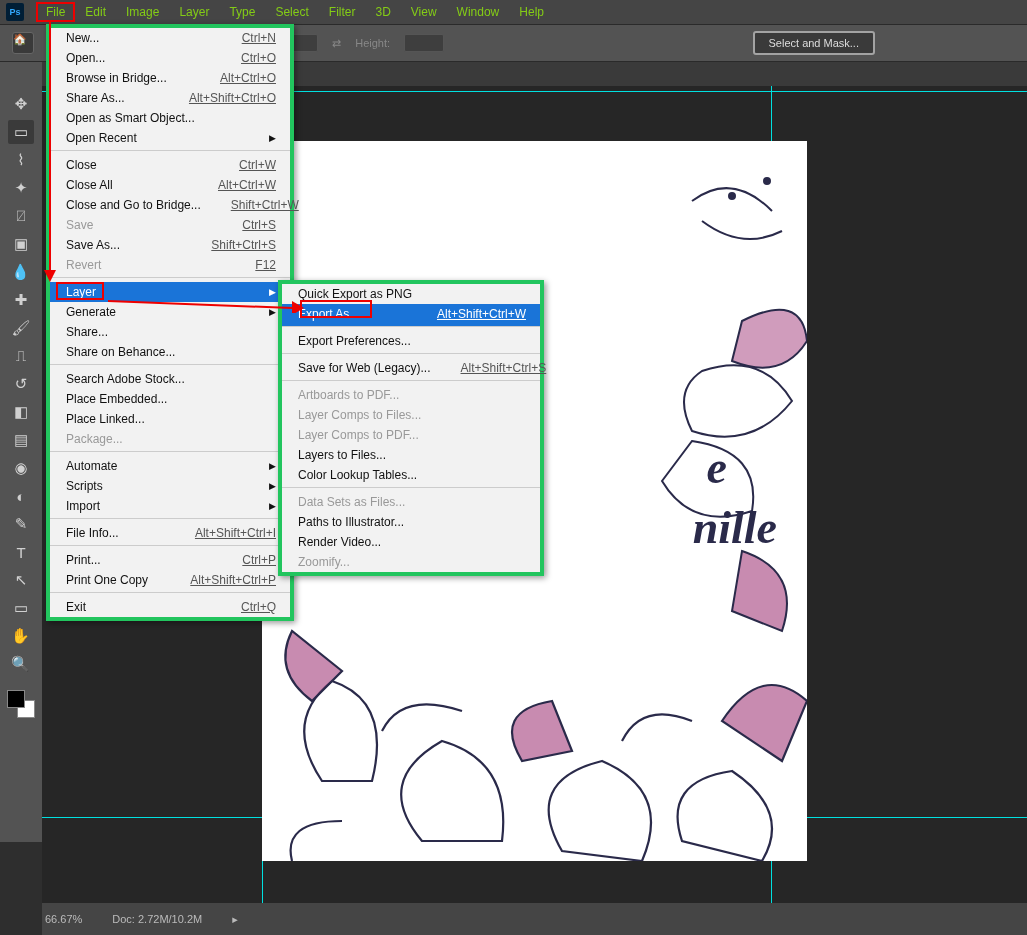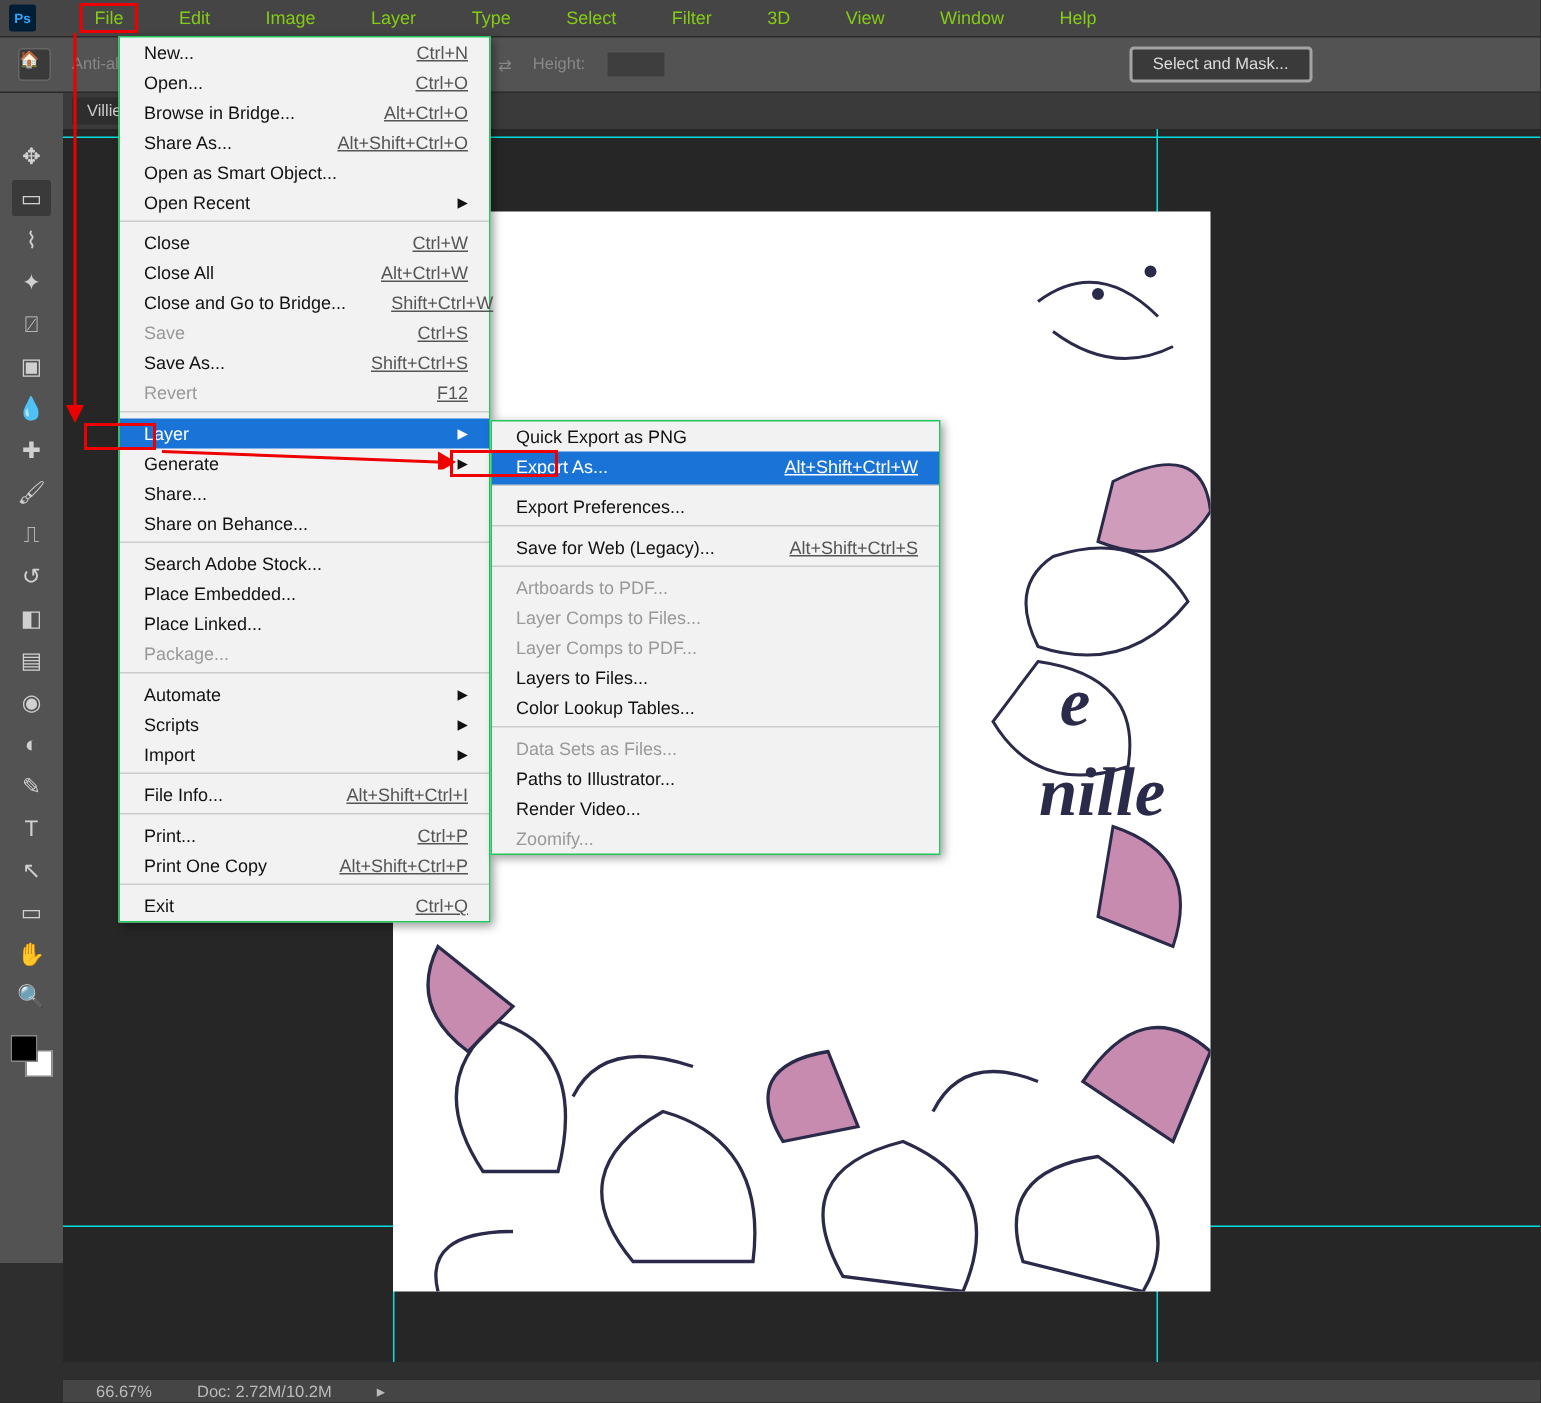--- a/index.html
+++ b/index.html
@@ -1,18 +1,18 @@
 <!DOCTYPE html>
 <html><head>
 <meta charset="utf-8">
 <style>
   * { margin:0; padding:0; box-sizing:border-box; font-family:'Segoe UI',Tahoma,sans-serif; }
   body { background:#2e2e2e; color:#ccc; width:1027px; height:935px; overflow:hidden; position:relative; font-size:12px; }
   
-  .menubar { height:24px; background:#454545; display:flex; align-items:center; padding-left:6px;gap:17px; }
+  .menubar { height:24px; background:#454545; display:flex; align-items:center; padding-left:6px; }
   .ps-logo { width:18px; height:18px; background:#001e36; color:#31a8ff; font-size:9px; font-weight:bold; display:flex; align-items:center; justify-content:center; border-radius:2px; margin-right:12px; }
   .menubar-item { padding:3px 10px; cursor:default; color:#84cc16; }
   .menu-hi { border:2px solid #e00; padding:1px 8px; }
   
   .optionbar { height:38px; background:#535353; display:flex; align-items:center; gap:14px; padding:0 12px; color:#aaa; font-size:11px; border-top:1px solid #2a2a2a; border-bottom:1px solid #2a2a2a;}
   .opt-icon { width:22px; height:22px; background:#3a3a3a; border:1px solid #666; border-radius:3px;}
   .opt-select { background:#3a3a3a; border:1px solid #666; color:#ddd; padding:2px 18px 2px 6px; border-radius:3px; font-size:11px;}
   .opt-field { width:40px; height:18px; background:#3e3e3e; border:1px solid #555; border-radius:2px;}
   .opt-btn { background:#3a3a3a; border:2px solid #a3a3a3; color:#ddd; padding:4px 14px; border-radius:3px; margin-left:auto; margin-right:140px;}
   .opt-label{color:#888;}
@@ -27,32 +27,32 @@
   .col-swatch { width:28px; height:28px; position:relative; margin-top:10px;}
   .col-swatch .fg { width:18px;height:18px;background:#000;border:1px solid #888;position:absolute;top:0;left:0;}
   .col-swatch .bg { width:18px;height:18px;background:#fff;border:1px solid #888;position:absolute;bottom:0;right:0;}
   
   .canvas-wrap { position:absolute; left:42px; top:86px; right:0; bottom:27px; background:#262626; overflow:hidden;}
   .guide-v { position:absolute; top:0; bottom:0; width:1px; background:#00e0e0;}
   .guide-h { position:absolute; left:0; right:0; height:1px; background:#00e0e0;}
   .artboard { position:absolute; left:220px; top:55px; width:545px; height:720px; background:#fff;}
   .script-text { font-family:'Brush Script MT',cursive; font-size:46px; color:#2a2a4a; font-weight:bold; font-style:italic;}
   
-  .status { position:absolute; left:42px; right:0; bottom:0; height:15px; background:#454545; display:flex; align-items:center; gap:30px; padding-left:22px; color:#bbb; font-size:11px;text-align:center;}
-  
-  .menu { position:absolute; background:#f2f2f2; color:#111; border:1px solid #22c55e; box-shadow:2px 2px 6px rgba(0,0,0,.4); font-size:12px;margin-left:33px; }
+  .status { position:absolute; left:42px; right:0; bottom:0; height:32px; background:#454545; display:flex; align-items:center; gap:30px; padding-left:3px; color:#bbb; font-size:11px;text-align:center;}
+  
+  .menu { position:absolute; background:#f2f2f2; color:#111; border:4px solid #22c55e; box-shadow:2px 2px 6px rgba(0,0,0,.4); font-size:12px; }
   .menu-row { display:flex; justify-content:space-between; align-items:center; padding:3px 14px 3px 16px; white-space:nowrap; cursor:default; position:relative; min-height:20px;}
   .menu-row.sep-after { border-bottom:1px solid #ccc; padding-bottom:5px; margin-bottom:4px;}
   .menu-row.disabled { color:#999; }
   .menu-row.hov { background:#1a74d8; color:#fff;}
   .menu-row.hov .sc { color:#fff;}
   .sc { color:#555; margin-left:30px; font-size:12px;text-decoration:underline;}
   .sub-arrow { font-size:9px; margin-left:20px;}
   .menu1 { left:46px; top:24px; width:248px;}
-  .menu2 { left:294px; top:280px; width:300px;}
+  .menu2 { left:278px; top:280px; width:266px;}
   .red-arrow { position:absolute; pointer-events:none; }
   .red-box { border:2px solid #e00; position:absolute; pointer-events:none;}
 </style>
 </head>
 <body>
 
 <div class="menubar">
   <div class="ps-logo">Ps</div>
   <span class="menubar-item menu-hi">File</span>
     <span class="menubar-item ">Edit</span>

